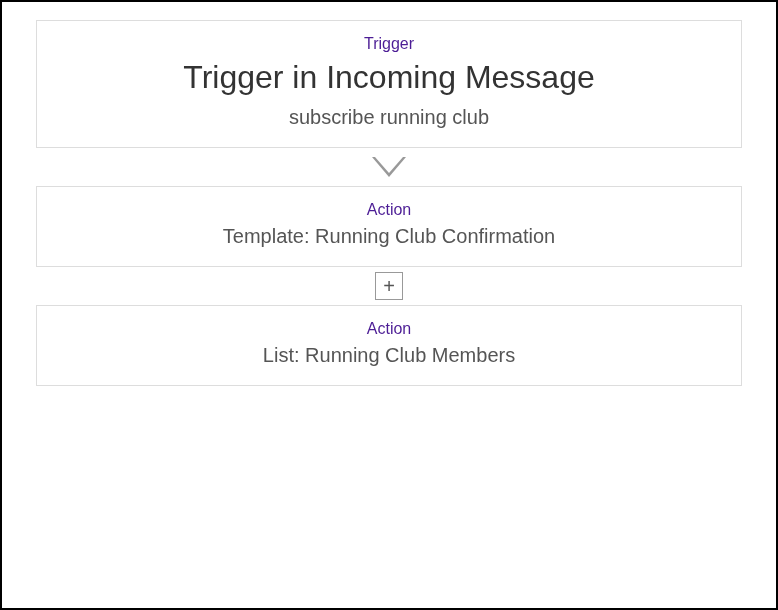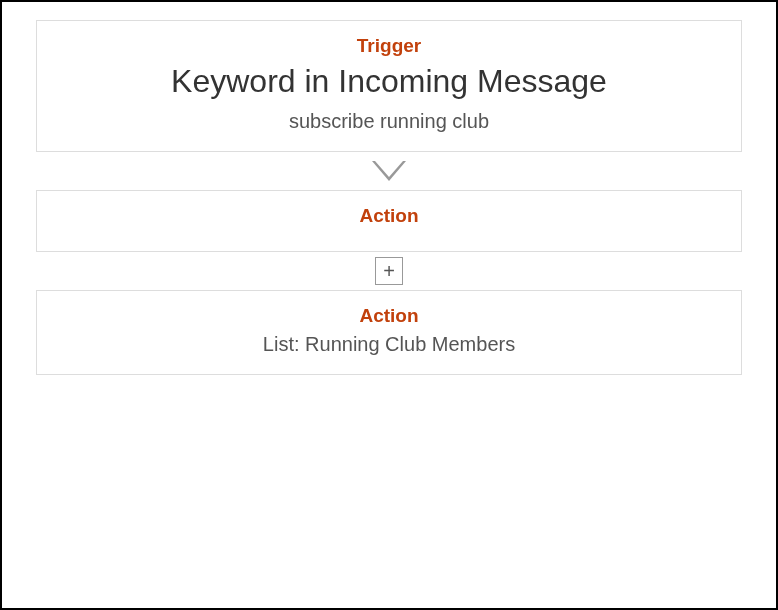--- a/index.html
+++ b/index.html
@@ -19,23 +19,23 @@
       align-items: center;
     }
     .card {
       width: 100%;
       border: 1px solid #ddd;
       background: #fff;
       text-align: center;
       padding: 14px 20px 18px 20px;
     }
     .card-type {
-      font-size: 19px;
-      color: #c2410c;
-      font-weight: 700;
+      font-size: 16px;
+      color: #4c1d95;
+      font-weight: 400;
       margin-bottom: 6px;
     }
     .card-title {
       font-size: 32px;
       color: #333;
       font-weight: 300;
       margin-bottom: 10px;
     }
     .card-detail {
       font-size: 20px;
@@ -80,30 +80,31 @@
       line-height: 1;
       cursor: pointer;
       background: #fff;
     }
   </style>
 </head>
 <body>
 
 <div class="card">
   <div class="card-type">Trigger</div>
-  <div class="card-title">Keyword in Incoming Message</div>
+  <div class="card-title">Trigger in Incoming Message</div>
   <div class="card-detail">subscribe running club</div>
 </div>
 
 <div class="connector">
   <div class="down-triangle"></div>
 </div>
 
 <div class="card">
   <div class="card-type">Action</div>
+  <div class="card-detail">Template: Running Club Confirmation</div>
 </div>
 
 <div class="connector">
   <div class="plus-box">
     <span>+</span>
   </div>
 </div>
 
 <div class="card">
   <div class="card-type">Action</div>

